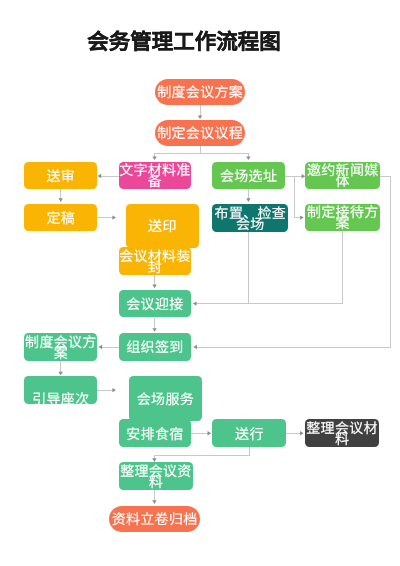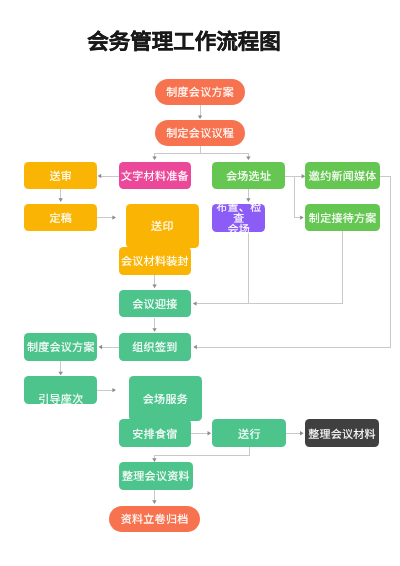--- a/index.html
+++ b/index.html
@@ -12,21 +12,21 @@
   #stage{position:relative;width:400px;height:566px;}
   #title{
     position:absolute;left:0;top:32px;width:368px;text-align:center;
     font-size:21.5px;font-weight:bold;color:#1a1a1a;letter-spacing:0px;-webkit-text-stroke:0.3px #1a1a1a;
     line-height:21.5px;
   }
   svg.wires{position:absolute;left:0;top:0;width:400px;height:566px;}
   .node{
     position:absolute;box-sizing:border-box;display:flex;
     align-items:center;justify-content:center;text-align:center;
-    color:#ffffff;font-size:11px;letter-spacing:0.3px;line-height:11px;border-radius:4.5px;-webkit-text-stroke:0.15px #ffffff;
+    color:#ffffff;font-size:14px;letter-spacing:0.3px;line-height:11px;border-radius:4.5px;-webkit-text-stroke:0.15px #ffffff;
   }
   .node.pill{border-radius:14px;}
   .node .node-label{display:block;margin-left:0.3px;position:relative;top:0.8px;white-space:pre-line;}
 </style>
 </head>
 <body>
 
 <div id="stage">
   <div id="title">会务管理工作流程图</div>
   <svg class="wires" viewBox="0 0 400 566">
@@ -146,21 +146,21 @@
       </div>
       <div class="node" style="left: 305.2px; top: 161.5px; width: 74.8px; height: 27.7px; background: rgb(101, 199, 82);">
         <span class="node-label">邀约新闻媒体</span>
       </div>
       <div class="node" style="left: 24.4px; top: 203.6px; width: 72.6px; height: 27.7px; background: rgb(250, 180, 4);">
         <span class="node-label">定稿</span>
       </div>
       <div class="node" style="left: 126px; top: 203.6px; width: 72.5px; height: 44px; background: rgb(250, 180, 4);">
         <span class="node-label">送印</span>
       </div>
-      <div class="node" style="left: 212.2px; top: 203.6px; width: 53px; height: 28.8px; background: #8b5cf6;">
+      <div class="node" style="left: 212.2px; top: 203.6px; width: 76px; height: 28.8px; background: #0f766e;">
         <span class="node-label">布置、检查
 会场</span>
       </div>
       <div class="node" style="left: 305.2px; top: 203.6px; width: 74.8px; height: 27.7px; background: rgb(101, 199, 82);">
         <span class="node-label">制定接待方案</span>
       </div>
       <div class="node" style="left: 118.5px; top: 247px; width: 72.5px; height: 27.9px; background: rgb(250, 180, 4);">
         <span class="node-label">会议材料装封</span>
       </div>
       <div class="node" style="left: 118.5px; top: 290.2px; width: 72.5px; height: 27.2px; background: rgb(77, 196, 140);">

